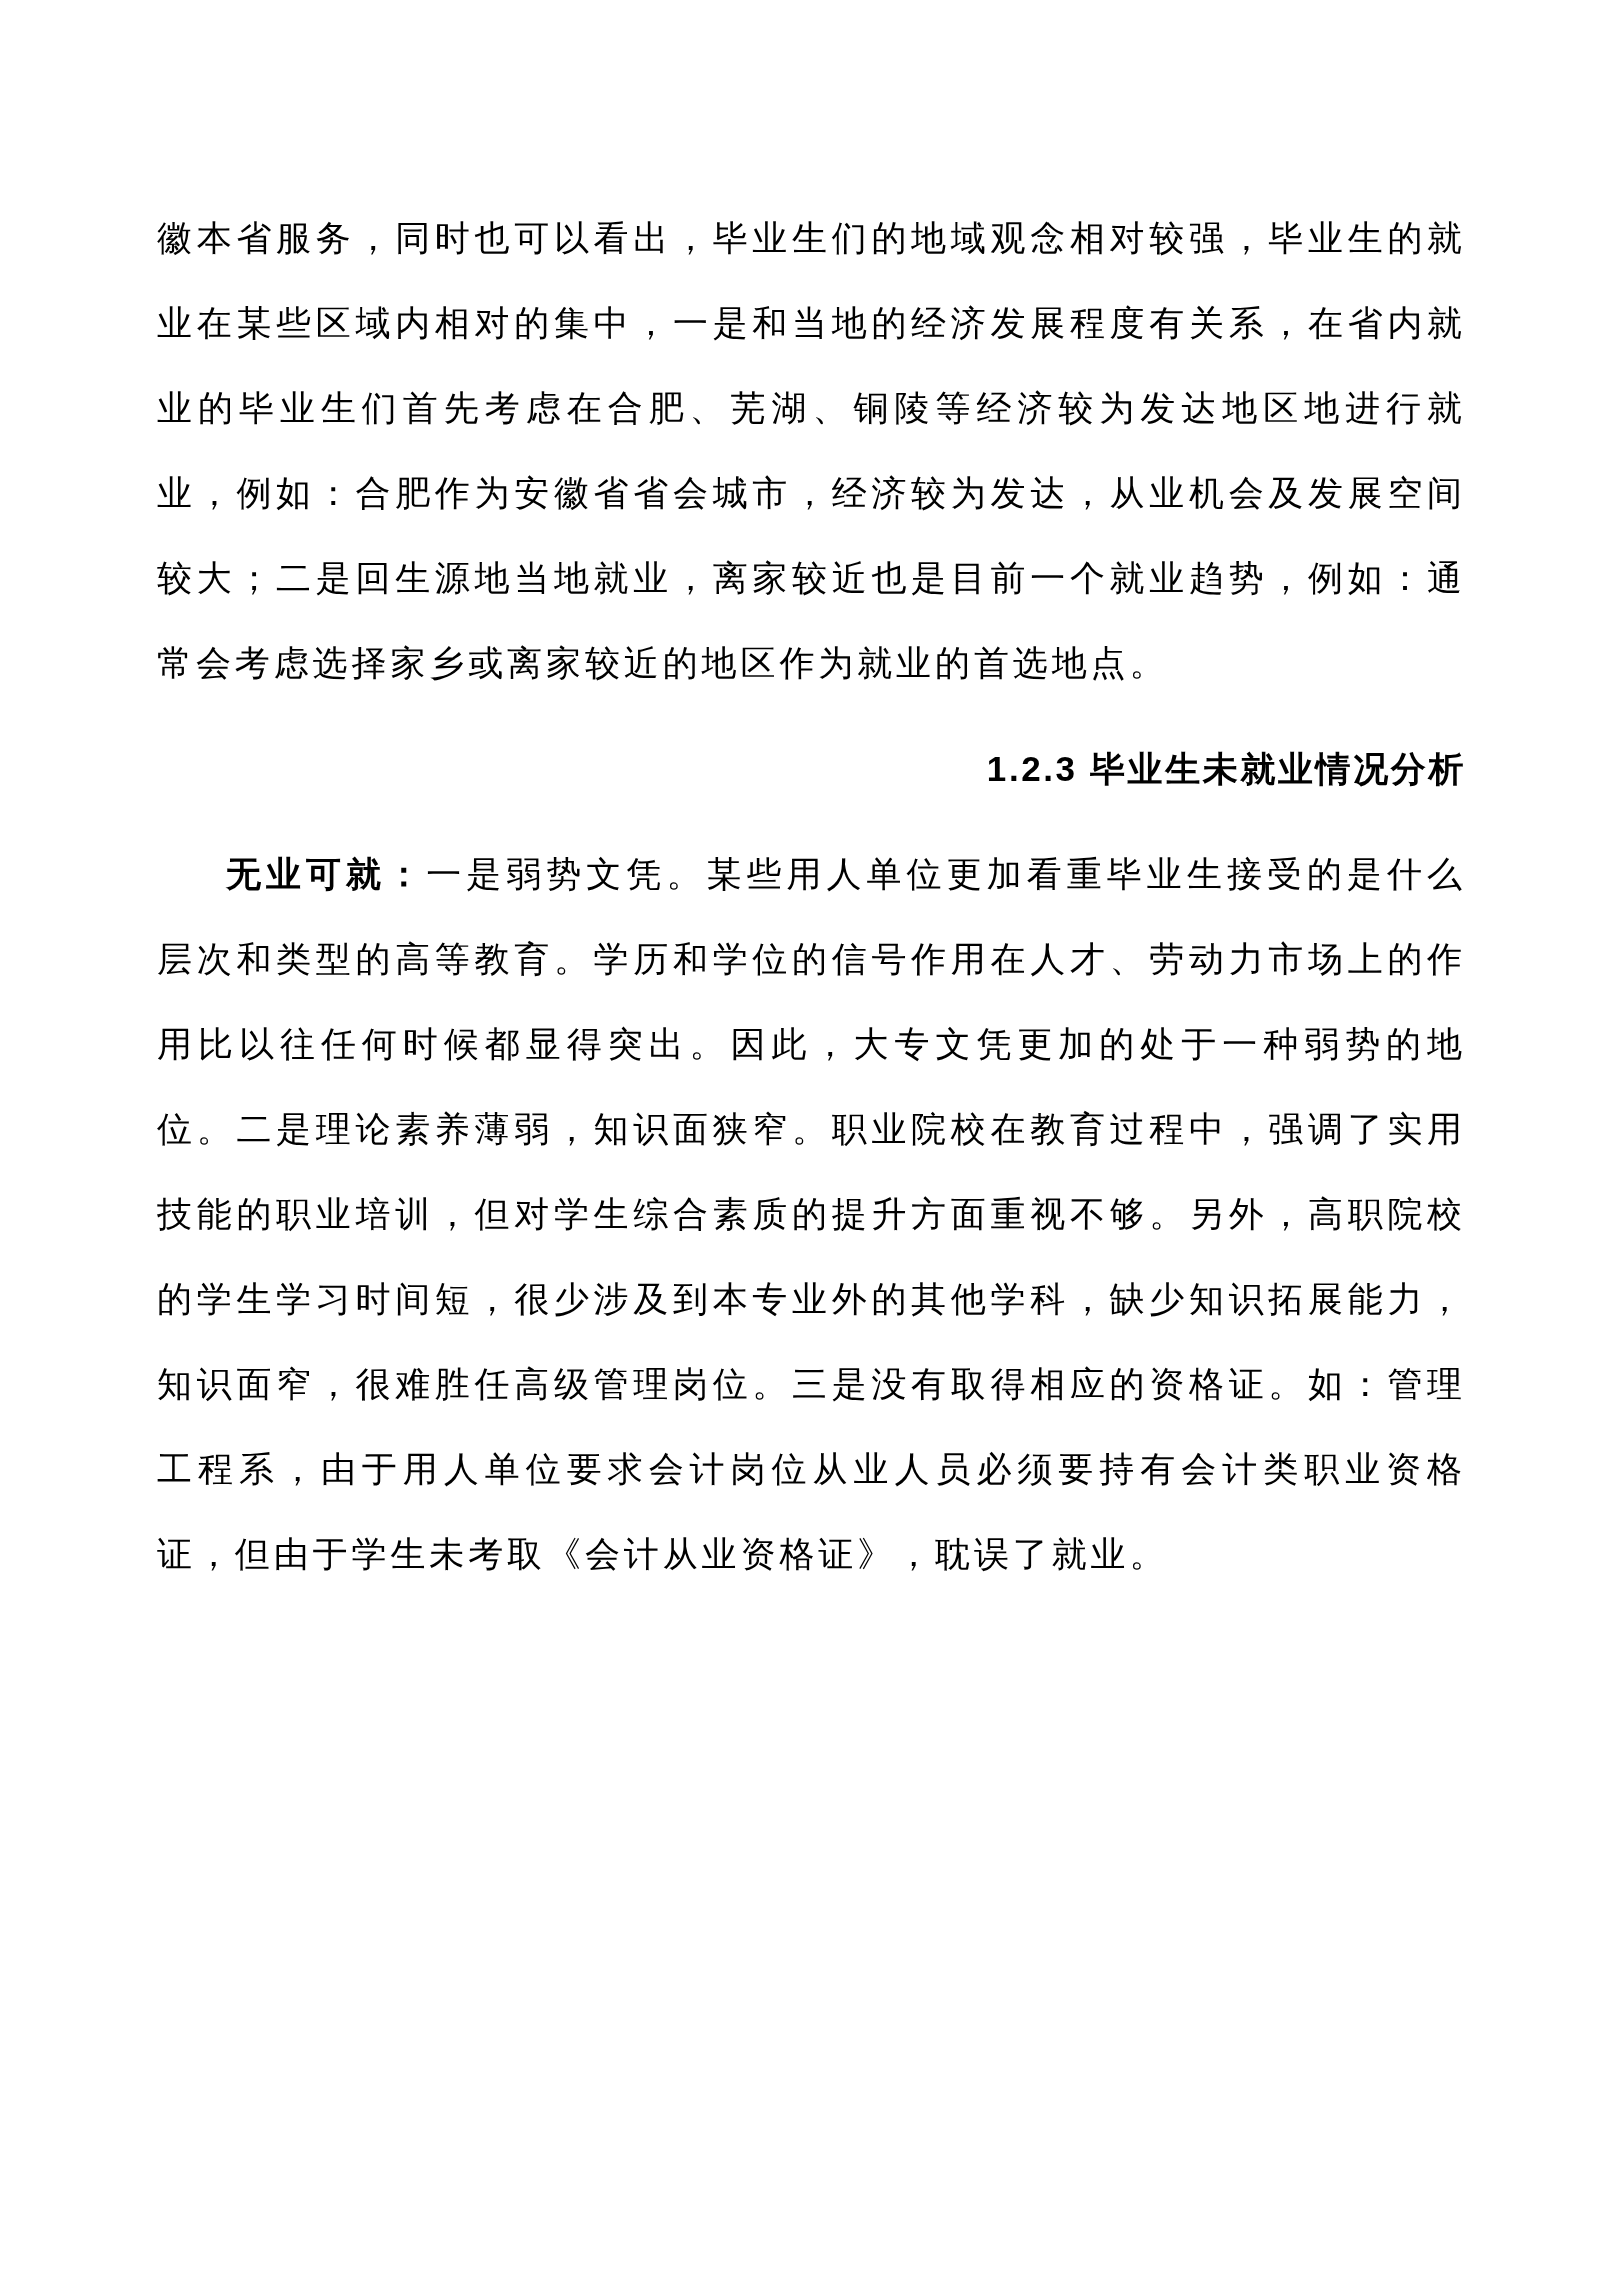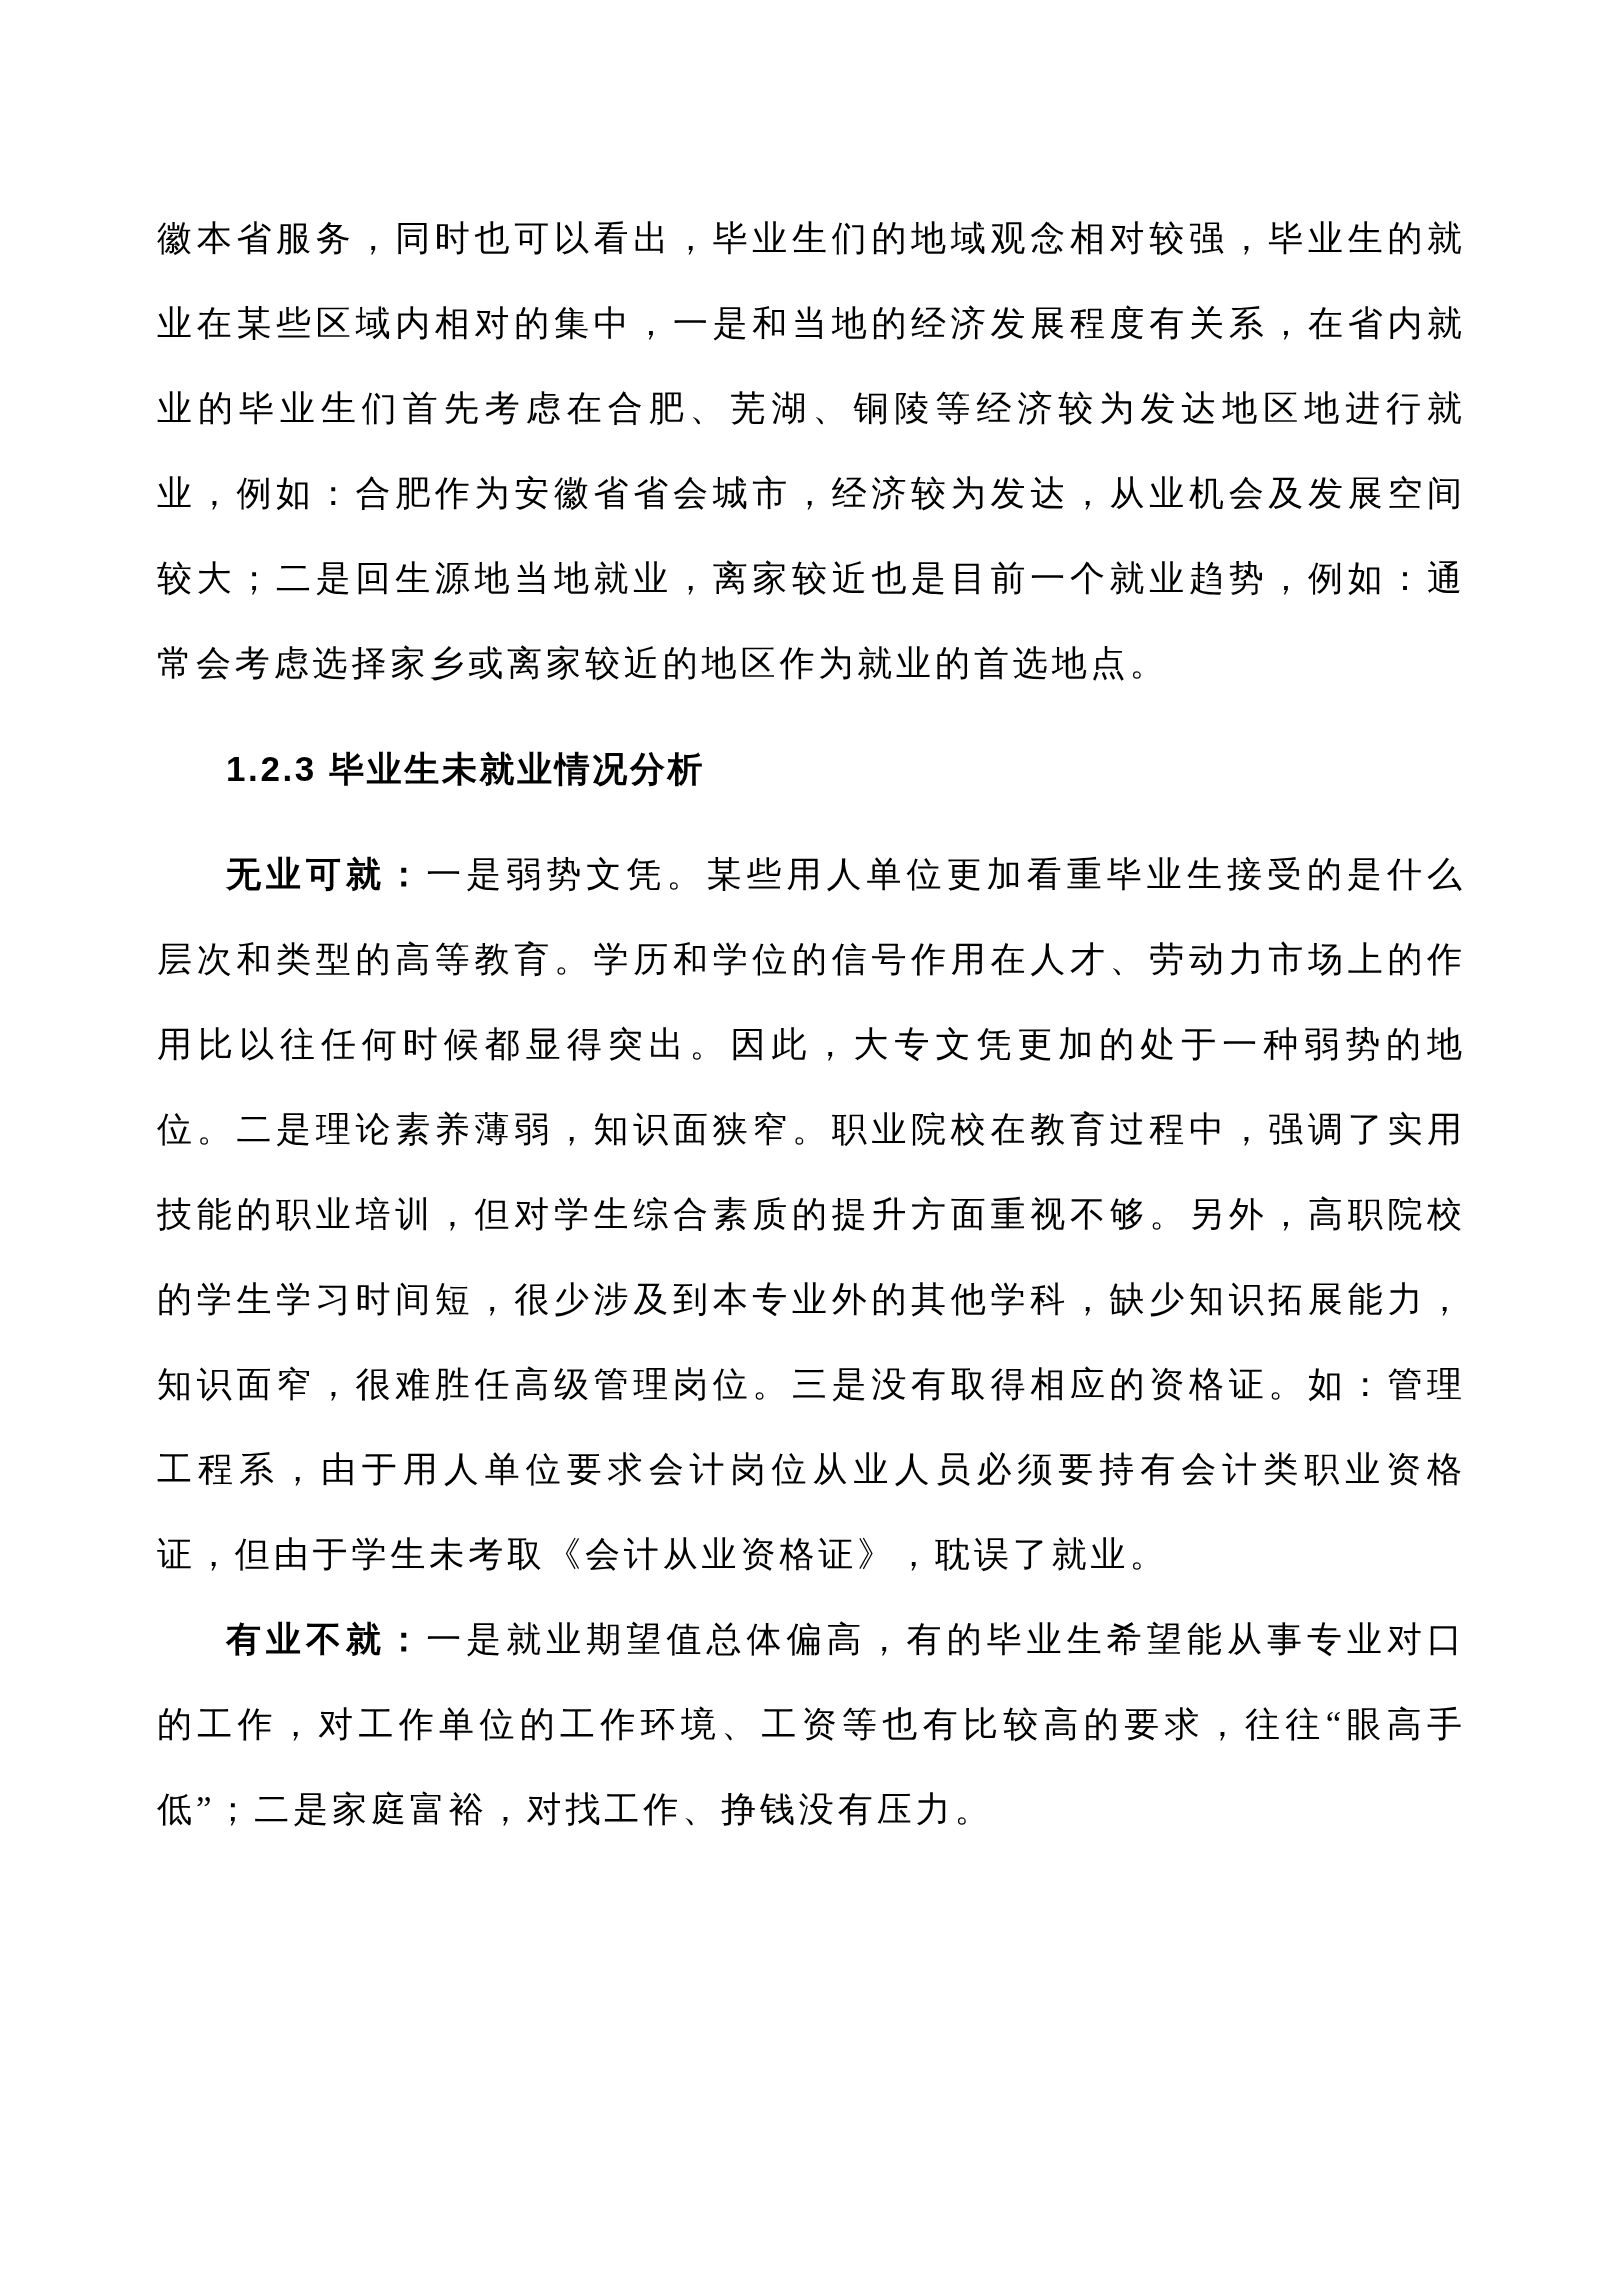--- a/index.html
+++ b/index.html
@@ -36,36 +36,35 @@
   }
   h3.section-heading {
     margin: 19.6px 0 21.6px 0;
     padding: 0;
     text-indent: 69px;
     font-family: "Liberation Sans", "DejaVu Sans", sans-serif;
     font-size: 35px;
     font-weight: 700;
     line-height: 85px;
     letter-spacing: 2.6px;
-    text-align: left;
+    text-align: right;
   }
   .lead-bold {
     font-family: Liberation Serif, serif;
     font-weight: 700;
   }
 </style>
 </head>
 <body>
 
 <div class="page">
   <div class="content">
 
     <p class="body-para">徽本省服务，同时也可以看出，毕业生们的地域观念相对较强，毕业生的就业在某些区域内相对的集中，一是和当地的经济发展程度有关系，在省内就业的毕业生们首先考虑在合肥、芜湖、铜陵等经济较为发达地区地进行就业，例如：合肥作为安徽省省会城市，经济较为发达，从业机会及发展空间较大；二是回生源地当地就业，离家较近也是目前一个就业趋势，例如：通常会考虑选择家乡或离家较近的地区作为就业的首选地点。</p>
 
     <h3 class="section-heading">1.2.3 毕业生未就业情况分析</h3>
 
     <p class="body-para indent-2"><span class="lead-bold">无业可就：</span><span>一是弱势文凭。某些用人单位更加看重毕业生接受的是什么层次和类型的高等教育。学历和学位的信号作用在人才、劳动力市场上的作用比以往任何时候都显得突出。因此，大专文凭更加的处于一种弱势的地位。二是理论素养薄弱，知识面狭窄。职业院校在教育过程中，强调了实用技能的职业培训，但对学生综合素质的提升方面重视不够。另外，高职院校的学生学习时间短，很少涉及到本专业外的其他学科，缺少知识拓展能力，知识面窄，很难胜任高级管理岗位。三是没有取得相应的资格证。如：管理工程系，由于用人单位要求会计岗位从业人员必须要持有会计类职业资格证，但由于学生未考取《会计从业资格证》，耽误了就业。</span></p>
 
-    <p class="body-para indent-2"><span class="lead-bold">有业不就：</span><span>一是就业期望值总体偏高，有的毕业生希望能从事专业对口的工作，对工作单位的工作环境、工资等也有比较高的要求，往往“眼高手低”；二是家庭富裕，对找工作、挣钱没有压力。</span></p>
 
   </div>
 </div>
 
 
 </body></html>

